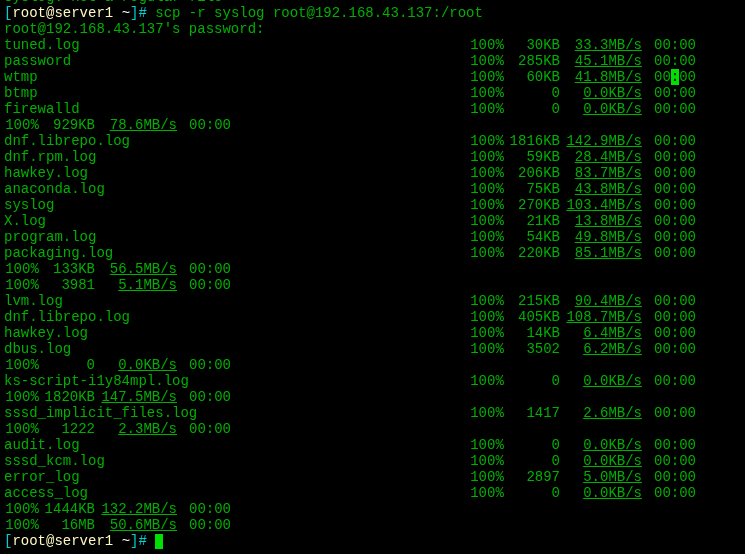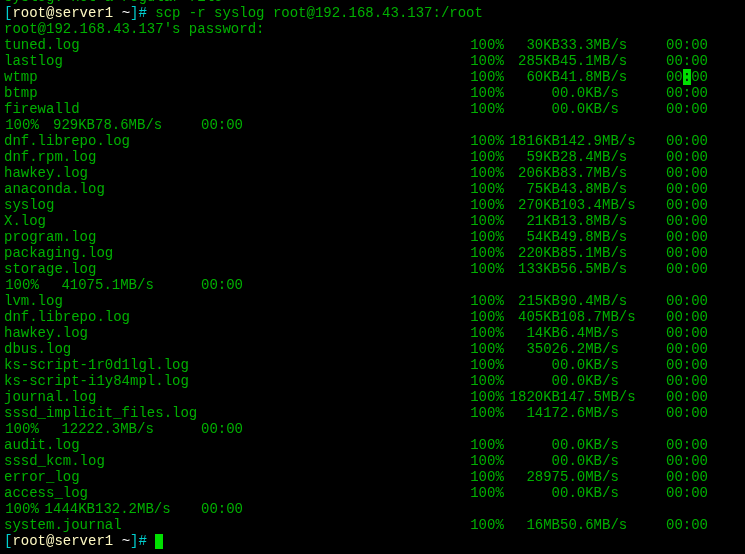--- a/index.html
+++ b/index.html
@@ -53,44 +53,46 @@
       text-align: center;
       white-space: pre;
     }
     .size {
       flex: 0 0 55px;
       text-align: right;
       white-space: pre;
     }
     .rate {
       flex: 0 0 82px;
-      white-space: pre;
+      text-align: right;
+      white-space: pre;
+      text-decoration: underline;
     }
     .time {
       flex: 0 0 66px;
-      text-align: right;
+      text-align: center;
       white-space: pre;
     }
   </style>
 </head>
 <body>
 
 <div id="terminal">
     <div class="line" style="margin-top: -14px;">syslog: not a regular file</div>
     <div class="line"><span class="cyan">[</span><span class="red">root@server1</span><span class="white"> ~</span><span class="cyan">]# </span><span>scp -r syslog root@192.168.43.137:/root</span></div>
     <div class="line">root@192.168.43.137's password:</div>
     <div class="row">
       <span class="fname">tuned.log</span>
       <span class="pct">100%</span>
       <span class="size">30KB</span>
       <span class="rate">33.3MB/s</span>
       <span class="time">00:00</span>
     </div>
     <div class="row">
-      <span class="fname">lastlog</span>
+      <span class="fname">password</span>
       <span class="pct">100%</span>
       <span class="size">285KB</span>
       <span class="rate">45.1MB/s</span>
       <span class="time">00:00</span>
     </div>
     <div class="row">
       <span class="fname">wtmp</span>
       <span class="pct">100%</span>
       <span class="size">60KB</span>
       <span class="rate">41.8MB/s</span>
@@ -166,29 +168,28 @@
       <span class="time">00:00</span>
     </div>
     <div class="row">
       <span class="fname">packaging.log</span>
       <span class="pct">100%</span>
       <span class="size">220KB</span>
       <span class="rate">85.1MB/s</span>
       <span class="time">00:00</span>
     </div>
     <div class="row">
-      <span class="fname">storage.log</span>
       <span class="pct">100%</span>
       <span class="size">133KB</span>
       <span class="rate">56.5MB/s</span>
       <span class="time">00:00</span>
     </div>
     <div class="row">
       <span class="pct">100%</span>
-      <span class="size">4107</span>
+      <span class="size">3981</span>
       <span class="rate">5.1MB/s</span>
       <span class="time">00:00</span>
     </div>
     <div class="row">
       <span class="fname">lvm.log</span>
       <span class="pct">100%</span>
       <span class="size">215KB</span>
       <span class="rate">90.4MB/s</span>
       <span class="time">00:00</span>
     </div>
@@ -207,35 +208,33 @@
       <span class="time">00:00</span>
     </div>
     <div class="row">
       <span class="fname">dbus.log</span>
       <span class="pct">100%</span>
       <span class="size">3502</span>
       <span class="rate">6.2MB/s</span>
       <span class="time">00:00</span>
     </div>
     <div class="row">
-      <span class="fname">ks-script-1r0d1lgl.log</span>
       <span class="pct">100%</span>
       <span class="size">0</span>
       <span class="rate">0.0KB/s</span>
       <span class="time">00:00</span>
     </div>
     <div class="row">
       <span class="fname">ks-script-i1y84mpl.log</span>
       <span class="pct">100%</span>
       <span class="size">0</span>
       <span class="rate">0.0KB/s</span>
       <span class="time">00:00</span>
     </div>
     <div class="row">
-      <span class="fname">journal.log</span>
       <span class="pct">100%</span>
       <span class="size">1820KB</span>
       <span class="rate">147.5MB/s</span>
       <span class="time">00:00</span>
     </div>
     <div class="row">
       <span class="fname">sssd_implicit_files.log</span>
       <span class="pct">100%</span>
       <span class="size">1417</span>
       <span class="rate">2.6MB/s</span>
@@ -275,20 +274,19 @@
       <span class="rate">0.0KB/s</span>
       <span class="time">00:00</span>
     </div>
     <div class="row">
       <span class="pct">100%</span>
       <span class="size">1444KB</span>
       <span class="rate">132.2MB/s</span>
       <span class="time">00:00</span>
     </div>
     <div class="row">
-      <span class="fname">system.journal</span>
       <span class="pct">100%</span>
       <span class="size">16MB</span>
       <span class="rate">50.6MB/s</span>
       <span class="time">00:00</span>
     </div>
     <div class="line"><span class="cyan">[</span><span class="red">root@server1</span><span class="white"> ~</span><span class="cyan">]# </span><span class="cursor"></span></div>
   </div>
 
 </body></html>

